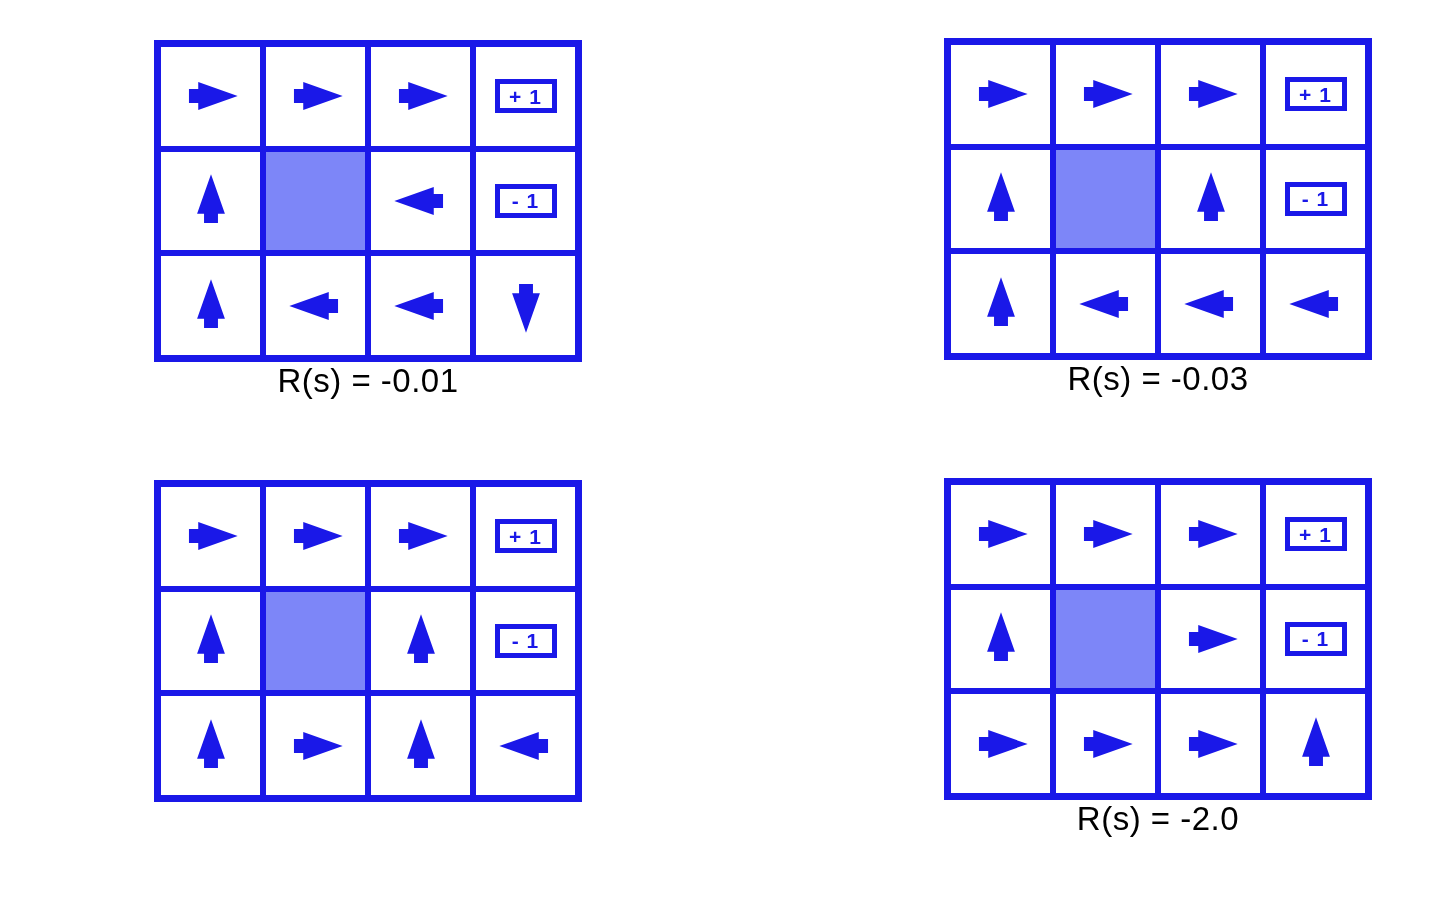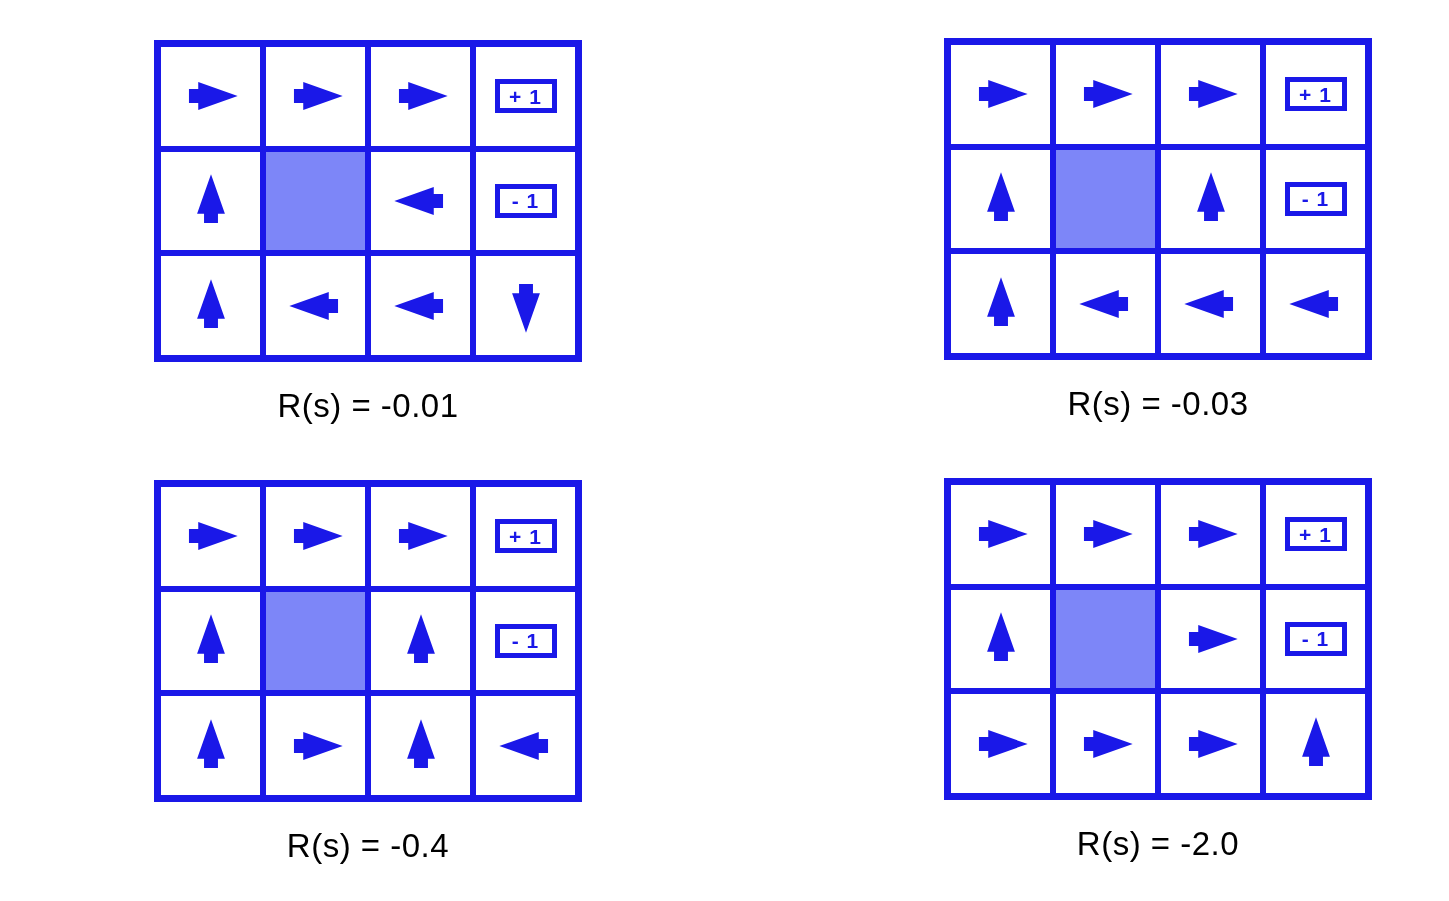--- a/index.html
+++ b/index.html
@@ -89,21 +89,20 @@
     font-size: 21px;
     letter-spacing: 1px;
     white-space: nowrap;
   }
 
   .caption {
     text-align: center;
     font-family: "Liberation Sans", sans-serif;
     font-size: 33px;
     color: #000000;
-    margin-top: 25px;
     letter-spacing: 0.5px;
   }
 </style>
 </head>
 <body>
 
 <div class="panels">
     <div class="panel panel-0">
       <div class="grid-wrap">
         <div class="grid">
@@ -338,21 +337,20 @@
           </div>
           <div class="cell">
             <span style="display: flex; align-items: center; justify-content: center;">
               <svg class="arrow-svg" viewBox="0 0 100 100" width="80" height="58">
                 <path d="M 12 38 L 28 38 L 28 26 L 96 50 L 28 74 L 28 62 L 12 62 Z" transform="rotate(180 50 50)"></path>
               </svg>
             </span>
           </div>
         </div>
       </div>
-      <div class="caption">R(s) = -0.4</div>
     </div>
     <div class="panel panel-3">
       <div class="grid-wrap">
         <div class="grid">
           <div class="cell">
             <span style="display: flex; align-items: center; justify-content: center;">
               <svg class="arrow-svg" viewBox="0 0 100 100" width="80" height="58">
                 <path d="M 12 38 L 28 38 L 28 26 L 96 50 L 28 74 L 28 62 L 12 62 Z"></path>
               </svg>
             </span>

